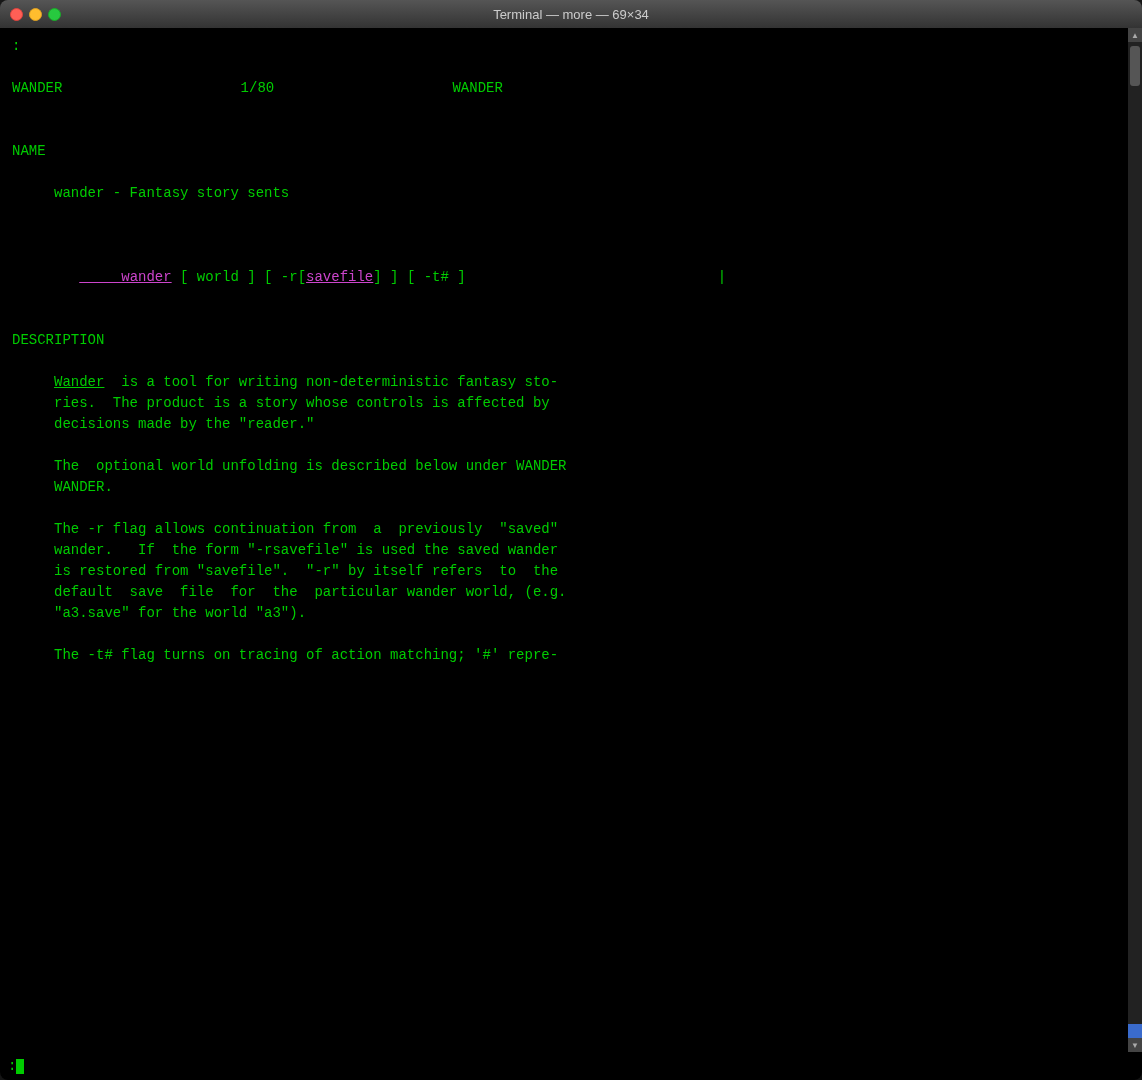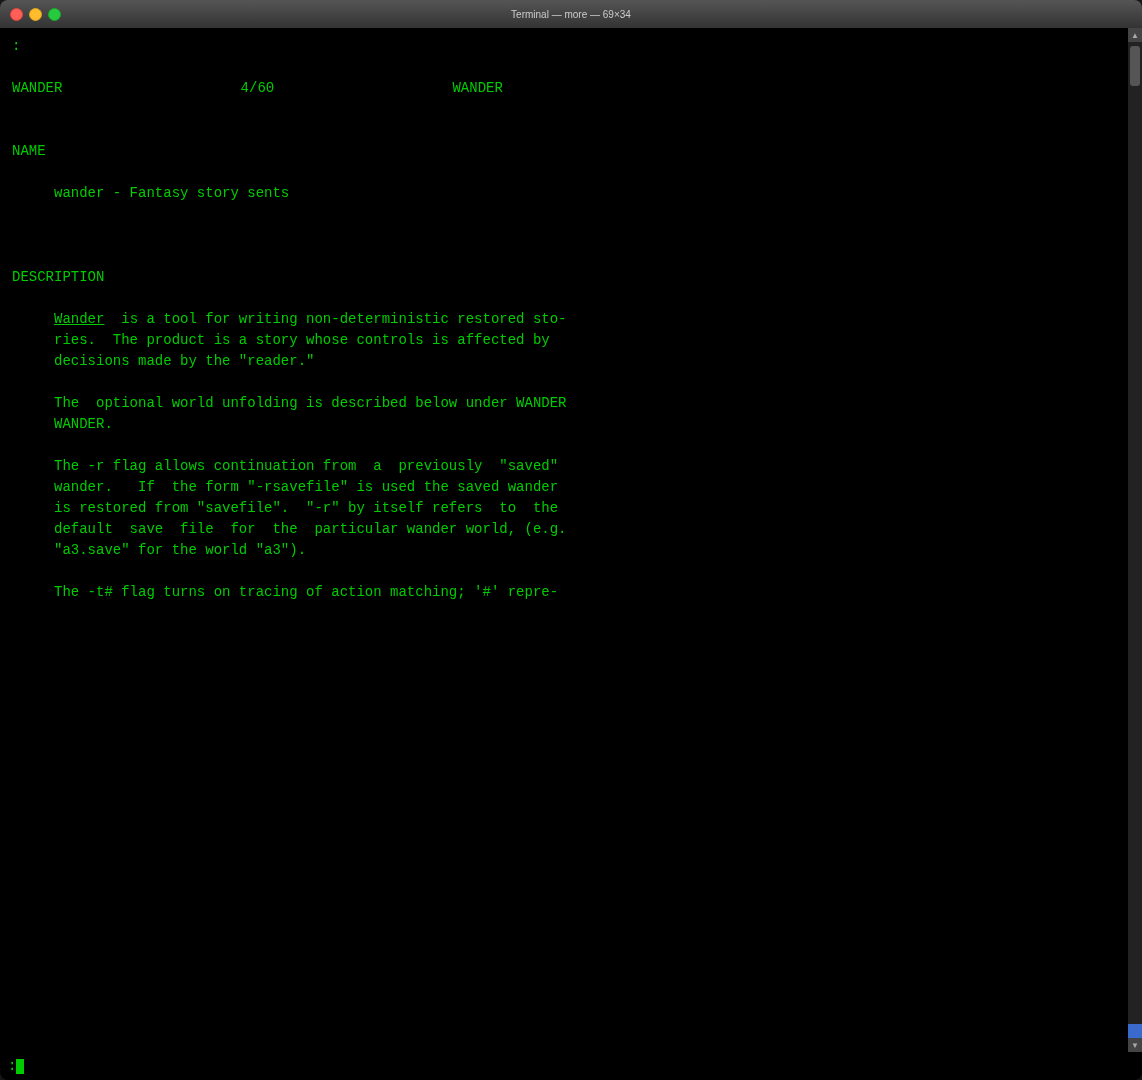--- a/index.html
+++ b/index.html
@@ -50,21 +50,21 @@
       border-radius: 50%;
       display: inline-block;
     }
 
     .btn-close { background: #ff5f56; border: 1px solid #e0443e; }
     .btn-min { background: #ffbd2e; border: 1px solid #dea123; }
     .btn-max { background: #27c93f; border: 1px solid #1aab29; }
 
     .title-text {
       color: #ccc;
-      font-size: 10px;
+      font-size: 13px;
       font-family: Arial, sans-serif;
     }
 
     .terminal-body {
       flex: 1;
       background: #000;
       display: flex;
       overflow: hidden;
     }
 
@@ -170,39 +170,42 @@
     </div>
     <span class="title-text">Terminal — more — 69×34</span>
   </div>
 
   <div class="terminal-body">
     <div class="terminal-content">
 
       <span class="line green">:</span>
       <span class="line">&nbsp;</span>
 
-      <span class="line green"><span>WANDER</span><span style="display:inline-block;width:390px;text-align:center;">4/60</span><span>WANDER</span></span>
+      <span class="line green"><span>WANDER</span><span style="display:inline-block;width:390px;text-align:center;">1/80</span><span>WANDER</span></span>
 
       <span class="line">&nbsp;</span>
       <span class="line">&nbsp;</span>
 
       <span class="line green">NAME</span>
       <span class="line">&nbsp;</span>
       <span class="line green">     wander - Fantasy story sents</span>
       <span class="line">&nbsp;</span>
 
       <span class="line">&nbsp;</span>
 
+      <span class="line">
+        <span class="magenta underline">     wander</span><span class="green"> [ world ] [ -r[</span><span class="magenta underline">savefile</span><span class="green">] ] [ -t# ]                              |</span>
+      </span>
 
       <span class="line">&nbsp;</span>
 
       <span class="line green">DESCRIPTION</span>
       <span class="line">&nbsp;</span>
 
-      <span class="line"><span class="green">     </span><span class="green underline">Wander</span><span class="green">  is a tool for writing non-deterministic restored sto-</span></span>
+      <span class="line"><span class="green">     </span><span class="green underline">Wander</span><span class="green">  is a tool for writing non-deterministic fantasy sto-</span></span>
       <span class="line green">     ries.  The product is a story whose controls is affected by</span>
       <span class="line green">     decisions made by the "reader."</span>
       <span class="line">&nbsp;</span>
 
       <span class="line green">     The  optional world unfolding is described below under WANDER</span>
       <span class="line green">     WANDER.</span>
       <span class="line">&nbsp;</span>
 
       <span class="line green">     The -r flag allows continuation from  a  previously  "saved"</span>
       <span class="line green">     wander.   If  the form "-rsavefile" is used the saved wander</span>

